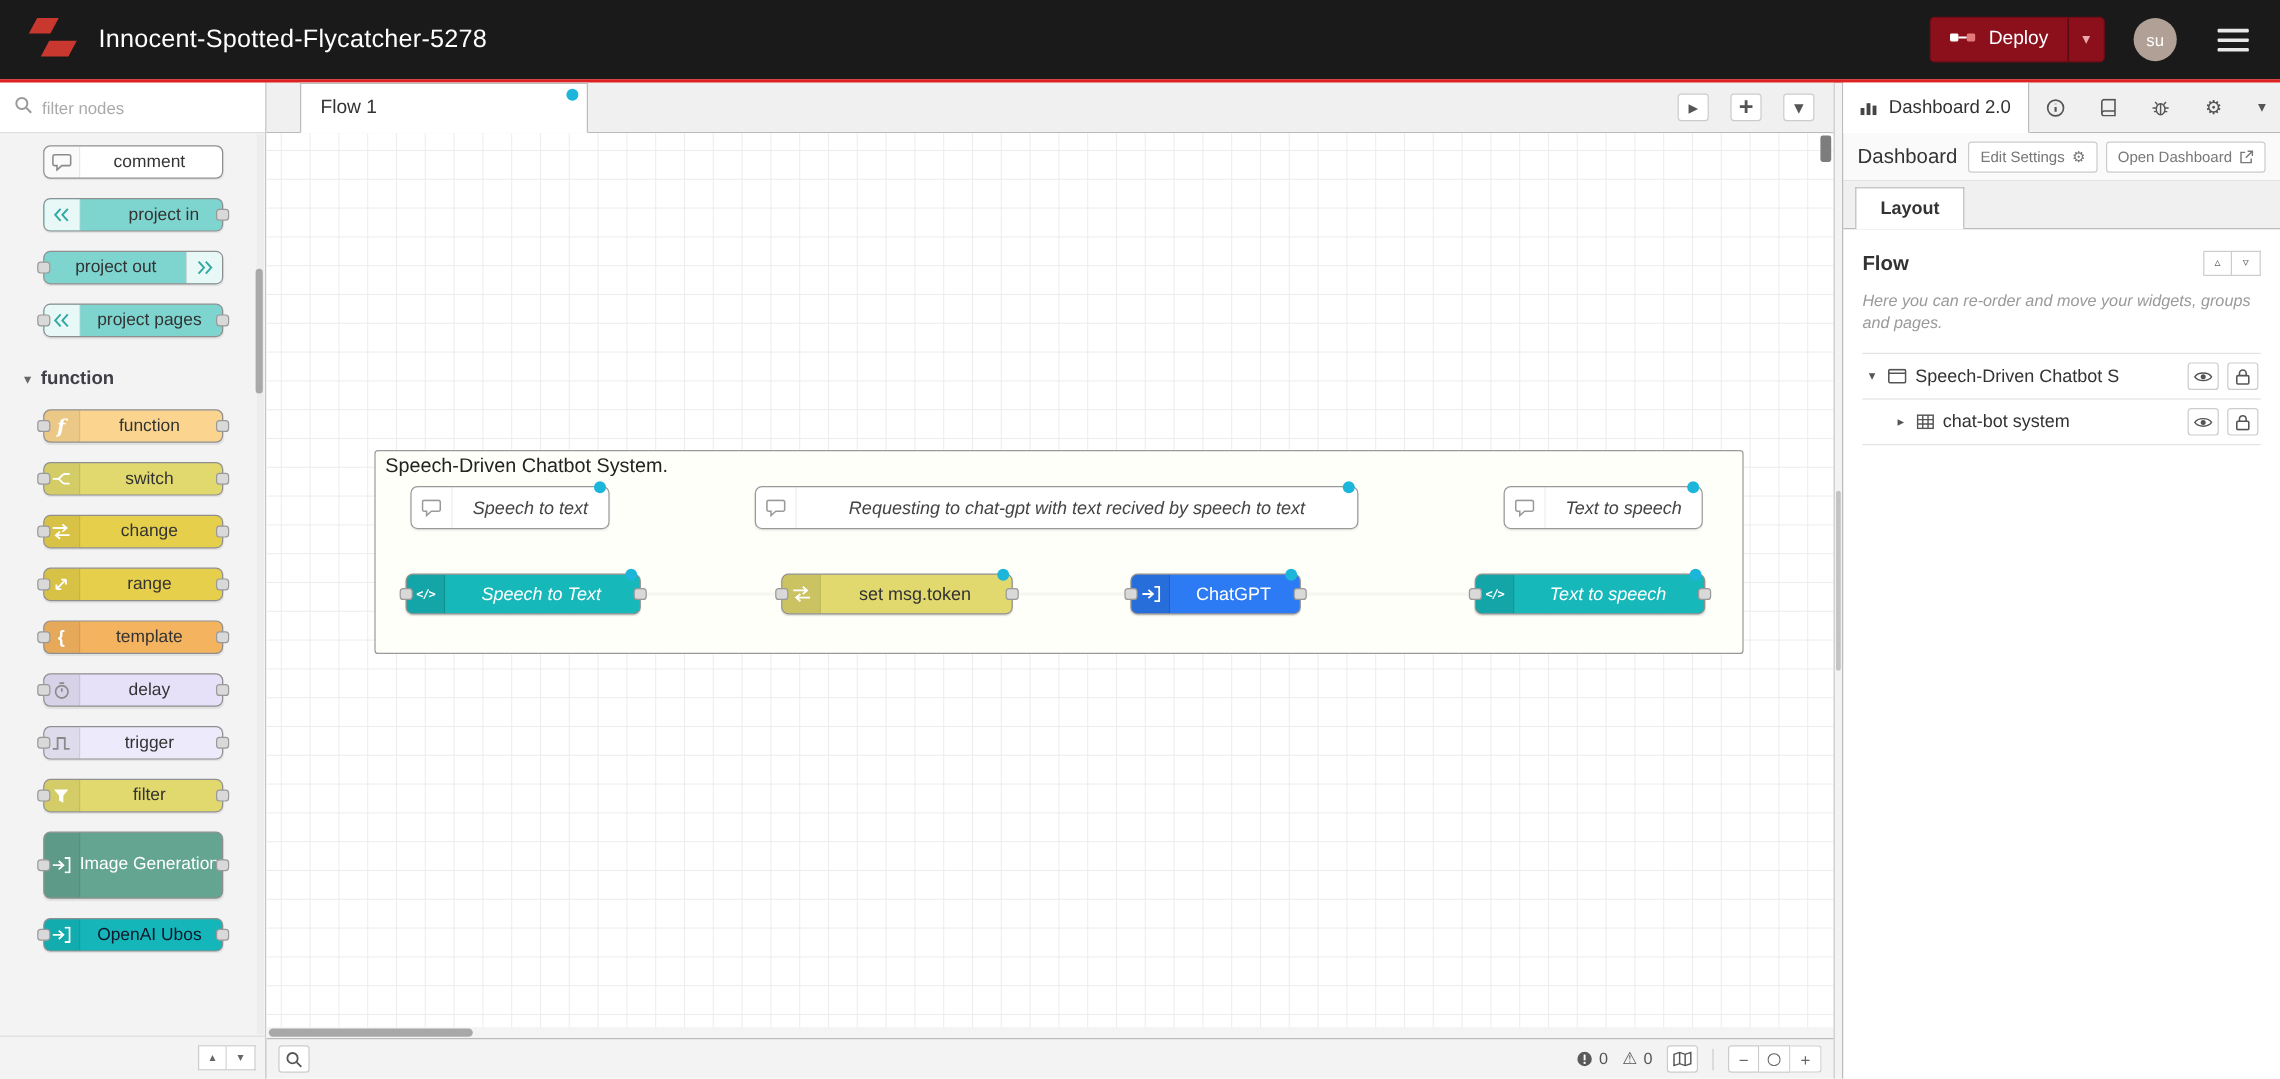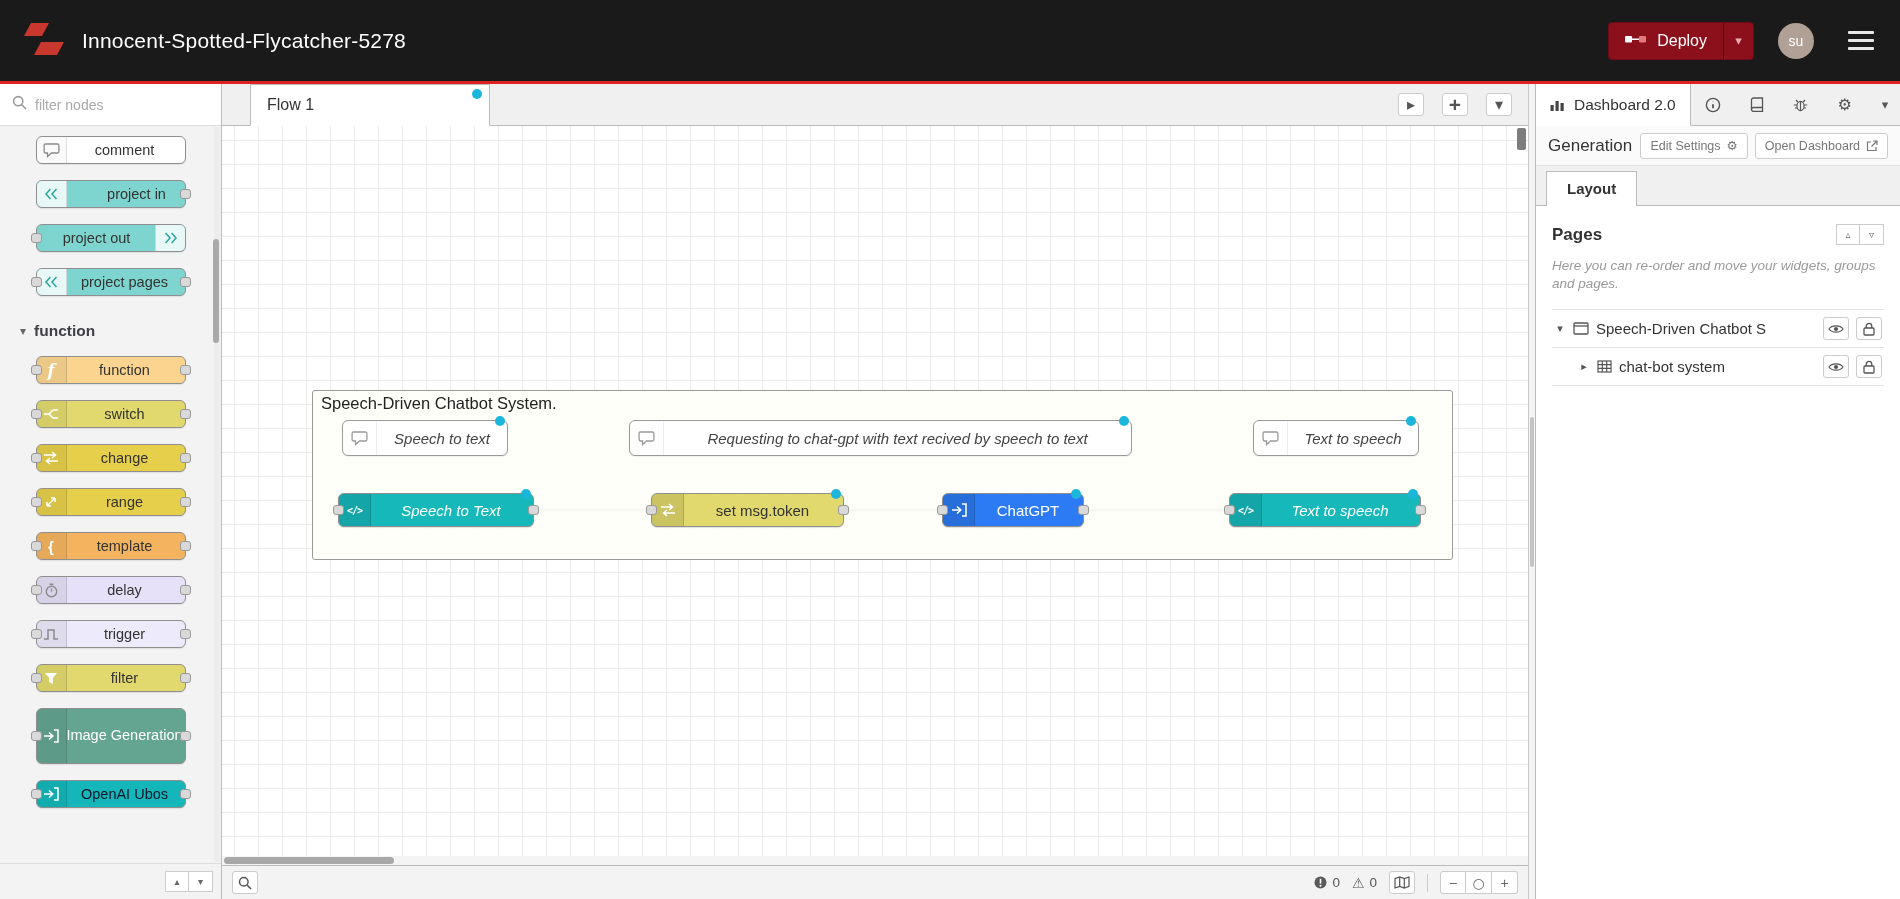--- a/index.html
+++ b/index.html
@@ -1,21 +1,21 @@
 <!DOCTYPE html>
 <html><head>
 <meta charset="utf-8">
 <style>
   * { box-sizing: border-box; margin: 0; padding: 0; }
   html, body { width: 1900px; height: 899px; overflow: hidden; background: #fff;
     font-family: "Liberation Sans", sans-serif; color: #333; }
   .app { width: 1900px; height: 899px; display: flex; flex-direction: column; }
 
   
-  .header { height: 81px; background: #1a1a1a; display: flex; align-items: center;
+  .header { height: 66px; background: #1a1a1a; display: flex; align-items: center;
     padding: 0 22px; gap: 16px; flex: none; }
   .app-title { color: #fff; font-size: 21px; font-weight: 400; letter-spacing: .2px; }
   .deploywrap { margin-left: auto; display: flex; align-items: stretch; height: 38px;
     border: 1px solid #6e0d17; border-radius: 4px; overflow: hidden; }
   .deploy { display: flex; align-items: center; gap: 10px; padding: 0 16px; color: #fff;
     font-size: 16px; cursor: pointer; }
   .deploy-caret { width: 30px; display: flex; align-items: center; justify-content: center;
     border-left: 1px solid rgba(0,0,0,.45); color: #eba8ad; cursor: pointer; font-size: 13px; }
   .avatar { width: 36px; height: 36px; border-radius: 50%; background: #b0a095; color: #fff;
     display: flex; align-items: center; justify-content: center; font-size: 14px; margin-left: 8px; cursor: pointer; }
@@ -559,21 +559,21 @@
         </div>
         <div class="sbicon uicon">
             <span>⚙</span>
           </div>
         <div class="sbicon chev uicon">
             <span>▾</span>
           </div>
       </div>
 
       <div class="sbheader">
-        <span class="sb-title">Generation</span>
+        <span class="sb-title">Dashboard</span>
         <div class="sbbtns">
           <button class="sbbtn">
             <span>Edit Settings</span>
             <span class="uicon">⚙</span>
           </button>
           <button class="sbbtn">
             <span>Open Dashboard</span>
             <svg width="12" height="12" viewBox="0 0 12 12" fill="none" stroke="#777" stroke-width="1.2">
                 <path d="M5 2H1.5v8.5H10V7"></path>
                 <path d="M7 1h4v4M11 1 5.5 6.5"></path>
@@ -581,21 +581,21 @@
           </button>
         </div>
       </div>
 
       <div class="sbtabs2">
         <div class="layout-tab">Layout</div>
       </div>
 
       <div class="sbcontent">
         <div class="pages-row">
-          <span class="pages-title">Pages</span>
+          <span class="pages-title">Flow</span>
           <div class="pagebtns">
             <button class="smallbtn uicon">▵</button>
             <button class="smallbtn uicon">▿</button>
           </div>
         </div>
         <p class="helptext">Here you can re-order and move your widgets, groups and pages.</p>
 
         <div class="tree">
           <div class="trow">
             <span class="tcaret uicon">▾</span>

